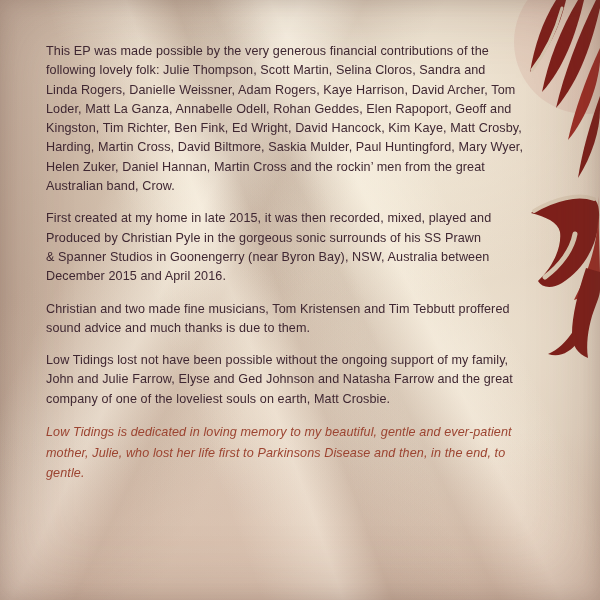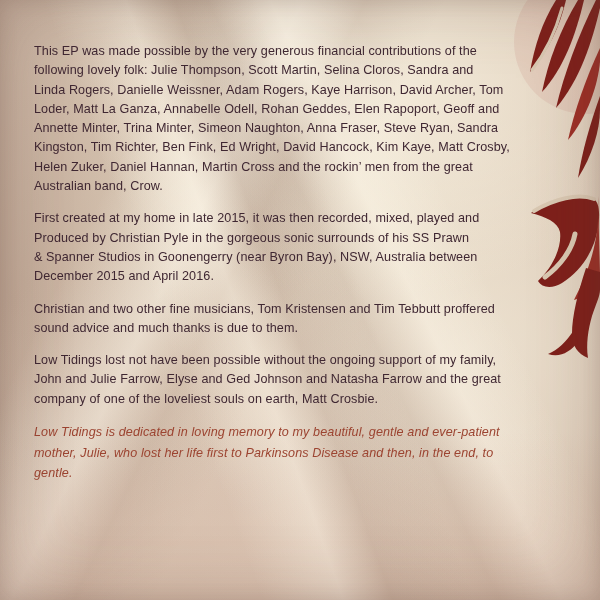--- a/index.html
+++ b/index.html
@@ -44,21 +44,21 @@
     position:absolute;top:0;right:0;width:110px;height:360px;pointer-events:none;
   }
   .petal-dark{fill:var(--flower-dark);}
   .petal-mid{fill:var(--flower-mid);}
   .hl{stroke:var(--flower-cream);fill:none;stroke-linecap:round;}
   .notes{
     position:absolute;left:34px;top:42px;width:500px;
     color:var(--text-color);
     font-size:12.6px;line-height:19.3px;letter-spacing:.1px;
   }
-  .para{margin-bottom:13px;}
+  .para{margin-bottom:13px;margin-left:12px;}
   .para .line{white-space:nowrap;}
   .para.dedication{
     color:var(--dedication-color);
     font-style:italic;
     line-height:20.6px;
   }
 </style>
 </head>
 <body>
 
@@ -84,33 +84,33 @@
   <path class="petal-dark" d="M96,268 C88,292 82,316 82,334 C82,346 88,354 98,358 C96,344 98,330 102,316 C106,304 110,296 110,290 L110,272 Z"></path>
   <path class="petal-dark" d="M84,330 C76,342 68,350 58,354 C70,358 80,352 88,342 Z"></path>
 </svg>
 
 <div class="notes">
   <div class="para">
       <div class="line">This EP was made possible by the very generous financial contributions of the</div>
       <div class="line">following lovely folk: Julie Thompson, Scott Martin, Selina Cloros, Sandra and</div>
       <div class="line">Linda Rogers, Danielle Weissner, Adam Rogers, Kaye Harrison, David Archer, Tom</div>
       <div class="line">Loder, Matt La Ganza, Annabelle Odell, Rohan Geddes, Elen Rapoport, Geoff and</div>
-      <div class="line">Annette Minter, Trina Minter, Simeon Naughton, Anna Fraser, Steve Ryan, Sandra</div>
       <div class="line">Kingston, Tim Richter, Ben Fink, Ed Wright, David Hancock, Kim Kaye, Matt Crosby,</div>
+      <div class="line">Harding, Martin Cross, David Biltmore, Saskia Mulder, Paul Huntingford, Mary Wyer,</div>
       <div class="line">Helen Zuker, Daniel Hannan, Martin Cross and the rockin’ men from the great</div>
       <div class="line">Australian band, Crow.</div>
     </div>
   <div class="para">
       <div class="line">First created at my home in late 2015, it was then recorded, mixed, played and</div>
       <div class="line">Produced by Christian Pyle in the gorgeous sonic surrounds of his SS Prawn</div>
       <div class="line">&amp; Spanner Studios in Goonengerry (near Byron Bay), NSW, Australia between</div>
       <div class="line">December 2015 and April 2016.</div>
     </div>
   <div class="para">
-      <div class="line">Christian and two other fine musicians, Tom Kristensen and Tim Tebbutt proffered</div>
+      <div class="line">Christian and two made fine musicians, Tom Kristensen and Tim Tebbutt proffered</div>
       <div class="line">sound advice and much thanks is due to them.</div>
     </div>
   <div class="para">
       <div class="line">Low Tidings lost not have been possible without the ongoing support of my family,</div>
       <div class="line">John and Julie Farrow, Elyse and Ged Johnson and Natasha Farrow and the great</div>
       <div class="line">company of one of the loveliest souls on earth, Matt Crosbie.</div>
     </div>
   <div class="para dedication">
       <div class="line">Low Tidings is dedicated in loving memory to my beautiful, gentle and ever-patient</div>
       <div class="line">mother, Julie, who lost her life first to Parkinsons Disease and then, in the end, to</div>

